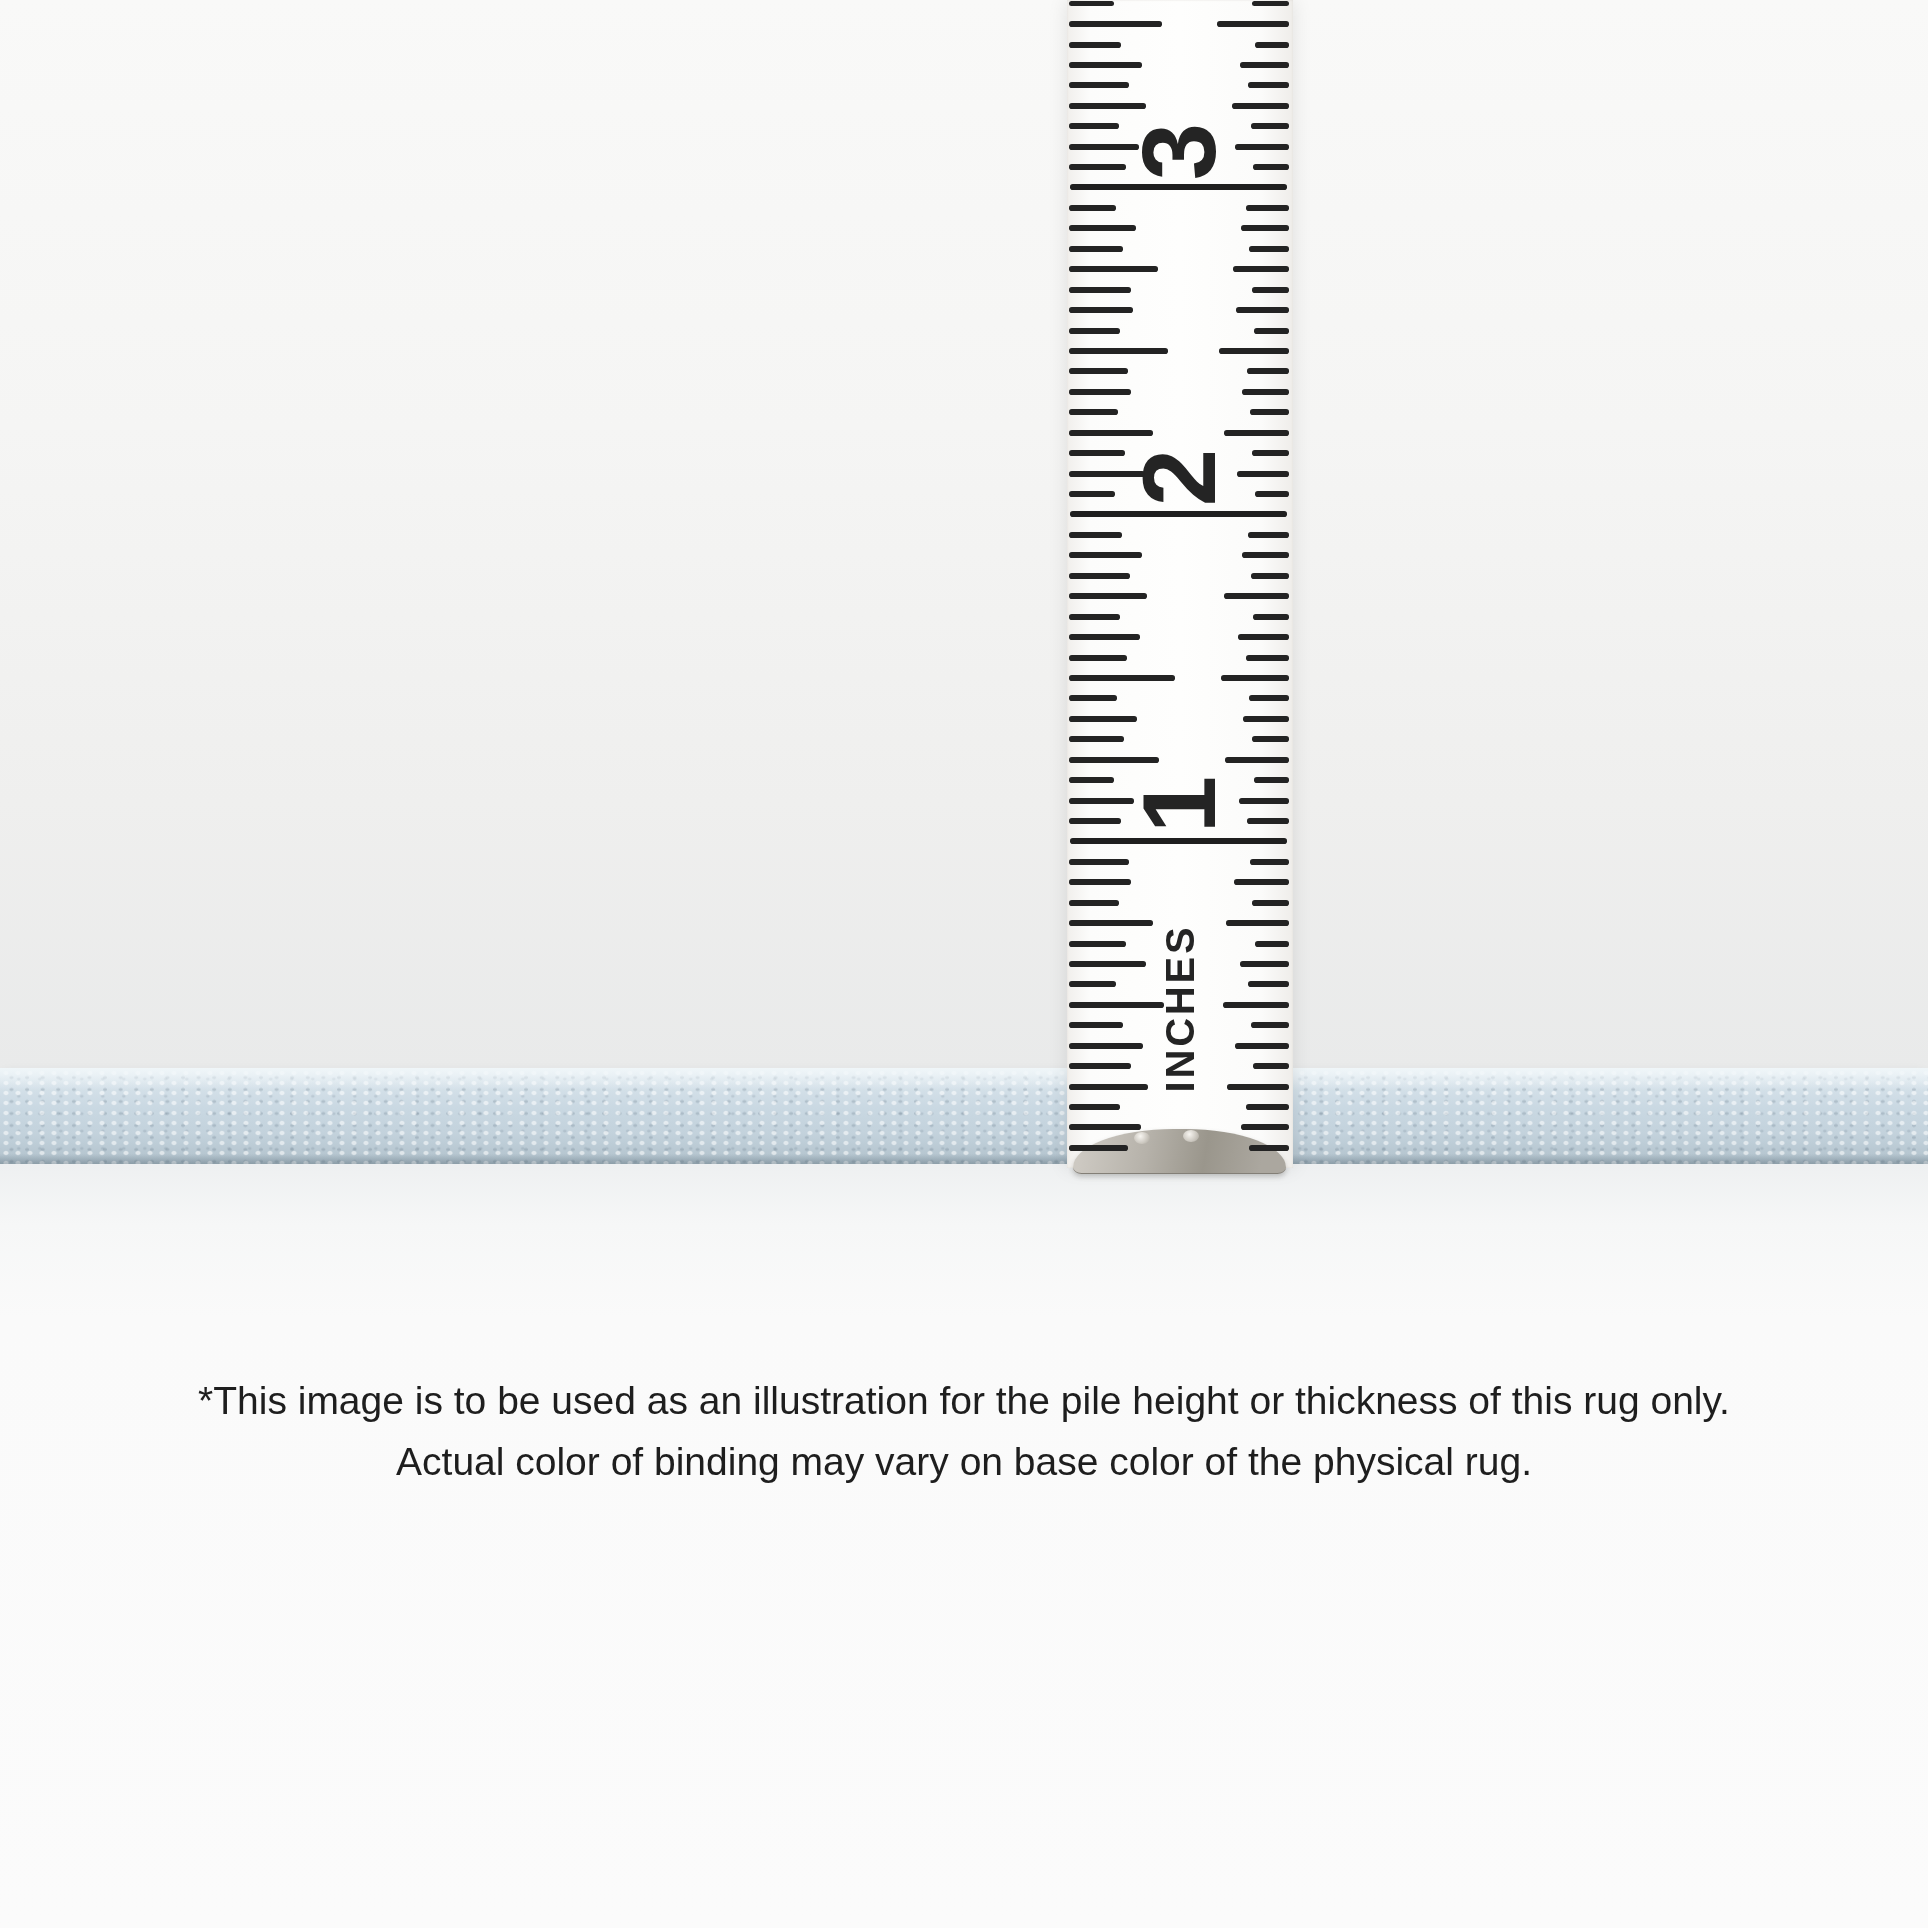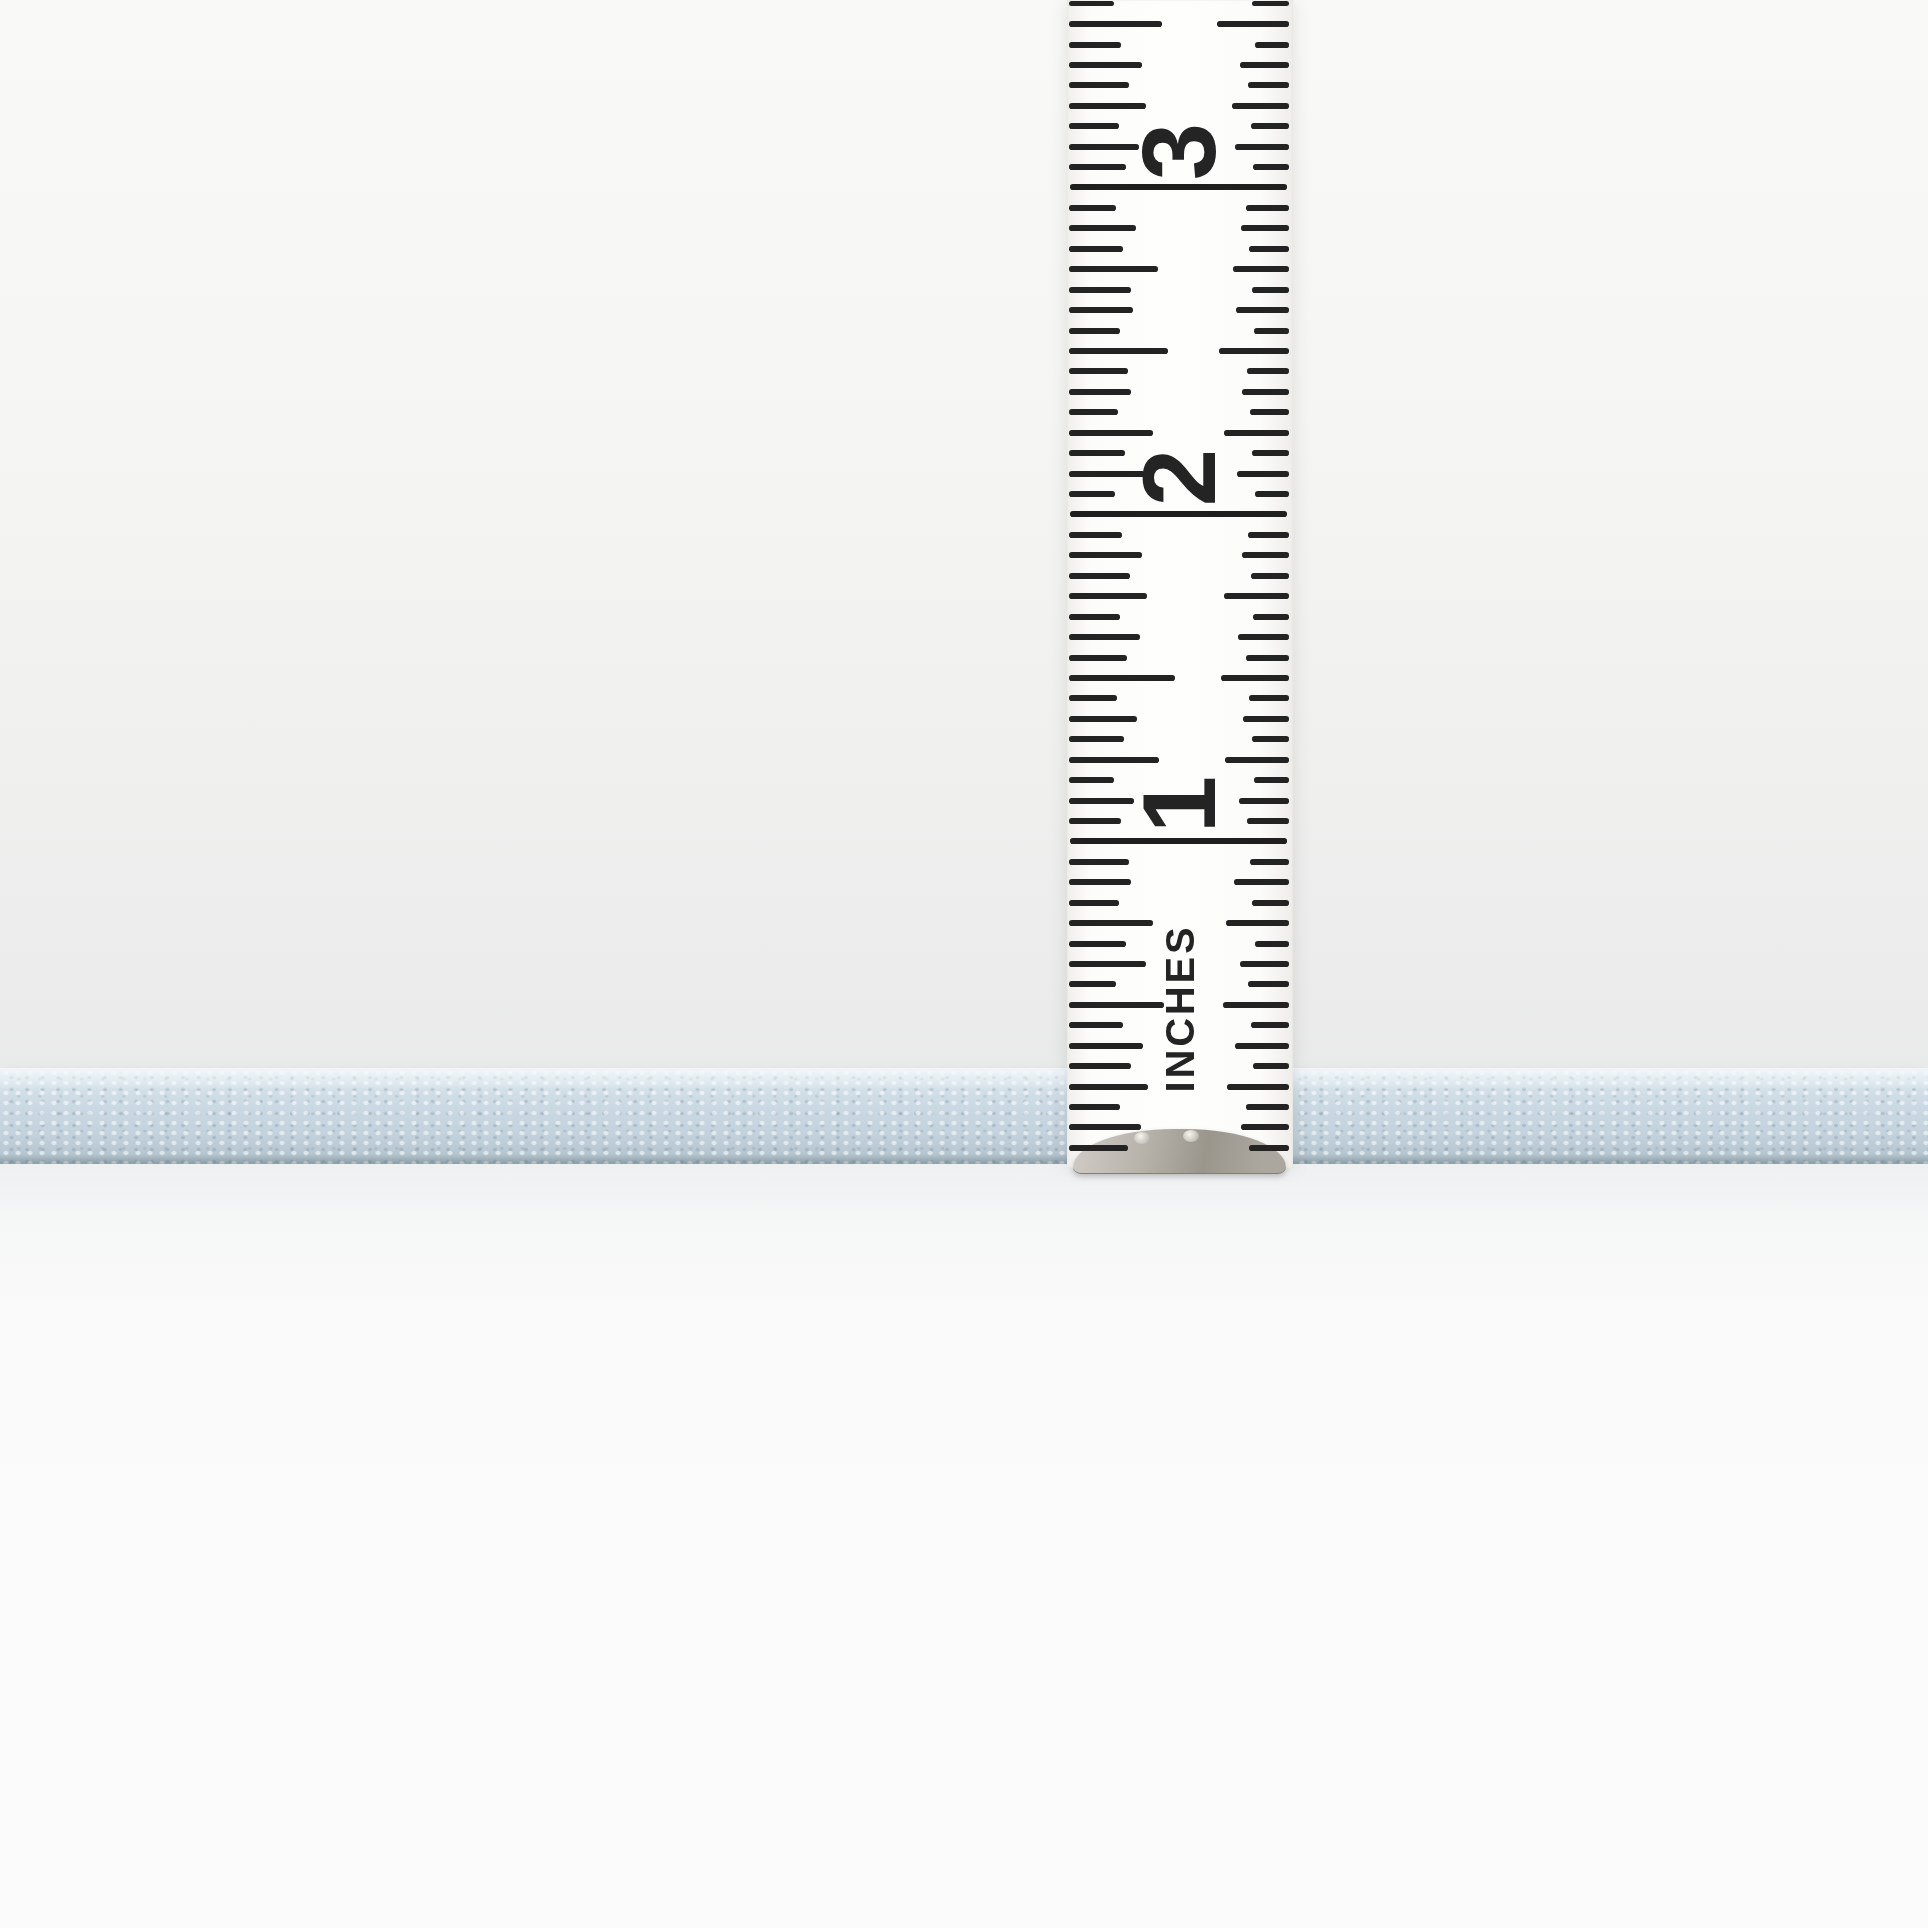--- a/index.html
+++ b/index.html
@@ -190,14 +190,18 @@
       <div class="tick tick-left" style="top: 62px; width: 73px;"></div>
       <div class="tick tick-right" style="top: 62px; width: 49px;"></div>
       <div class="tick tick-left" style="top: 42px; width: 52px;"></div>
       <div class="tick tick-right" style="top: 42px; width: 34px;"></div>
       <div class="tick tick-left" style="top: 21px; width: 93px;"></div>
       <div class="tick tick-right" style="top: 21px; width: 72px;"></div>
       <div class="tick tick-left" style="top: 0.7px; width: 45px;"></div>
       <div class="tick tick-right" style="top: 0.7px; width: 37px;"></div>
     </div>
 
+  <div class="disclaimer">
+    <div>*This image is to be used as an illustration for the pile height or thickness of this rug only.</div>
+    <div>Actual color of binding may vary on base color of the physical rug.</div>
+  </div>
 </div>
 
 
 </body></html>

